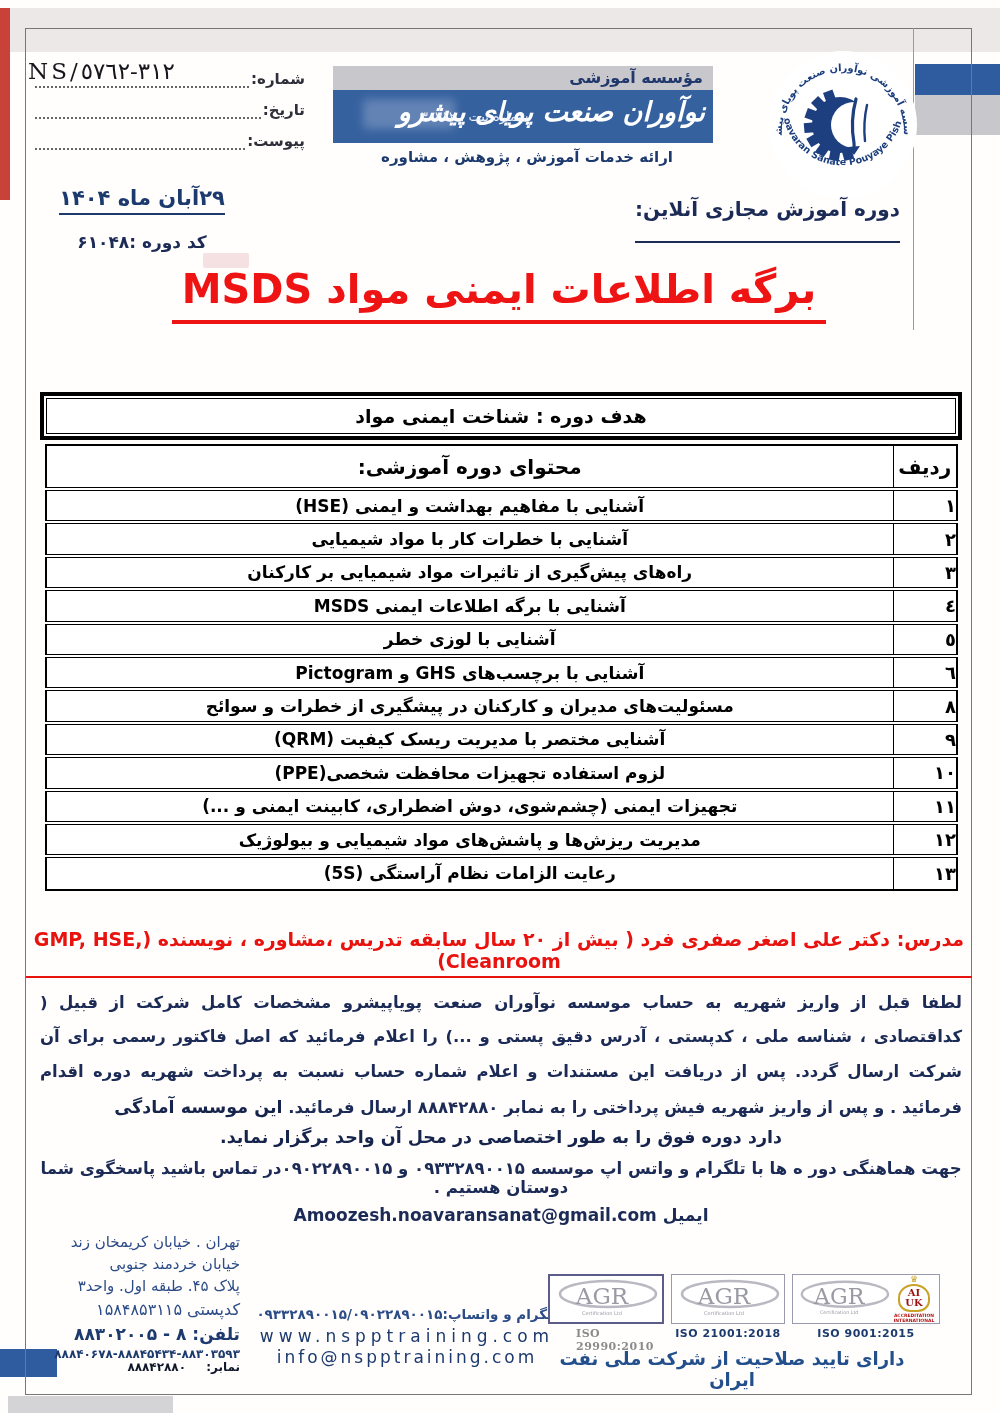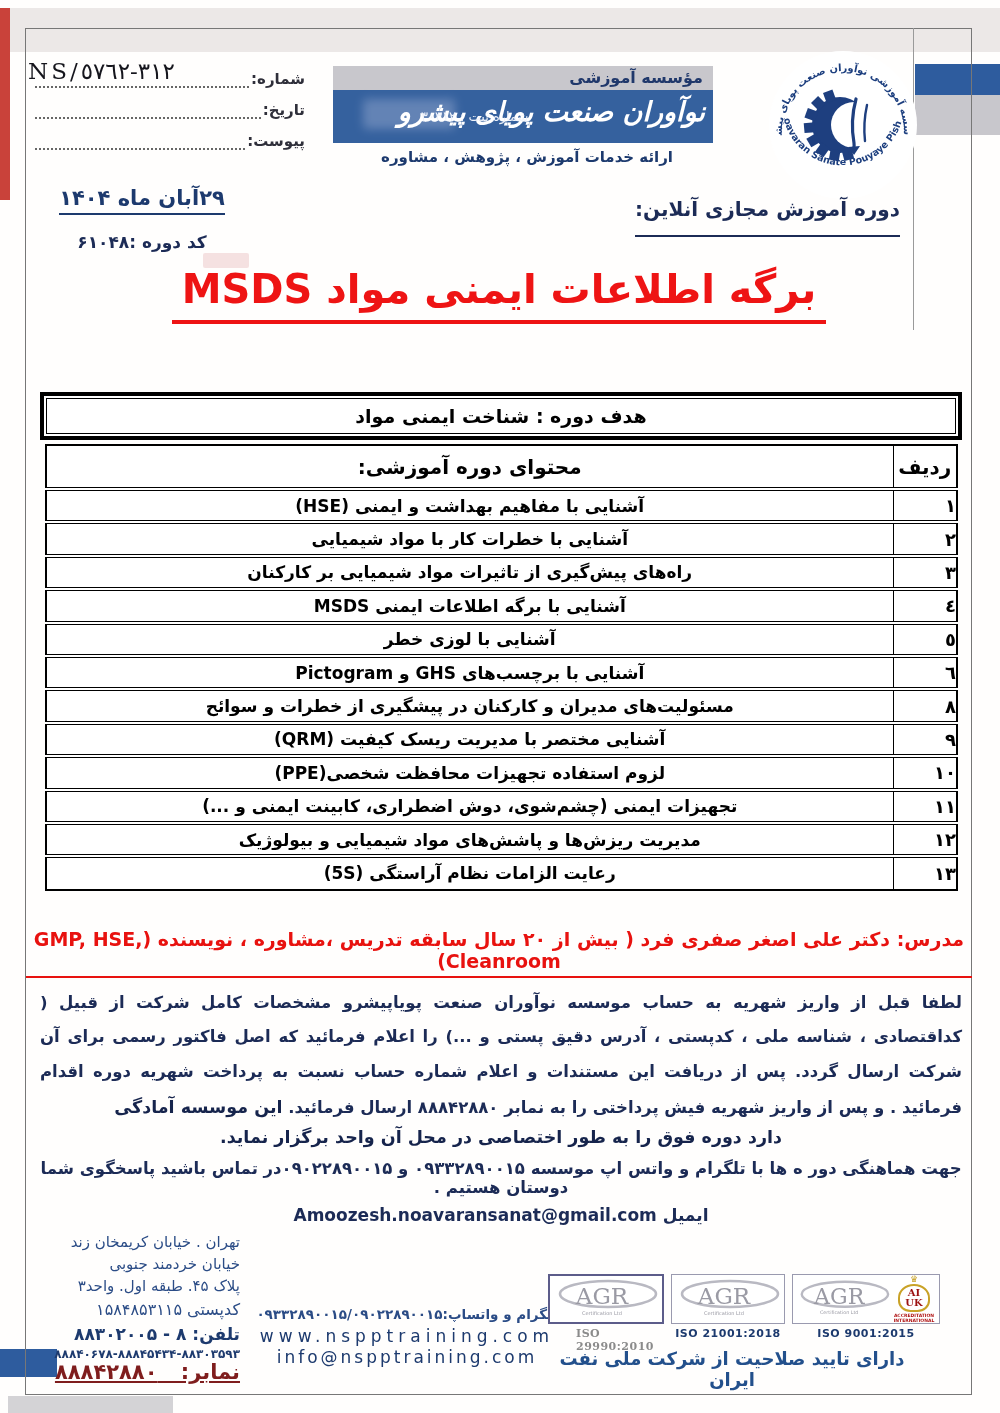--- a/index.html
+++ b/index.html
@@ -32,21 +32,21 @@
   .org-reg  { position:absolute; left:88px; top:19px; color:#eef2fa; font-size:13px; font-weight:normal; white-space:nowrap; }
   .org-blur { position:absolute; left:30px; top:9px; width:92px; height:30px; background:#8aa0c9; opacity:.55; filter:blur(5px); border-radius:4px; }
   .org-services { position:absolute; left:333px; top:148px; width:380px; direction:rtl; text-align:right; padding-right:40px;
                   font-size:15px; font-weight:bold; color:#1d3a6e; }
 
   
   .logo-wrap { position:absolute; left:768px; top:50px; width:150px; height:150px; }
 
   
   .course-mode { position:absolute; right:100px; top:197px; direction:rtl; font-size:20px; font-weight:bold; color:#1c2b56;
-                 border-bottom:2px solid #1c2b56; padding-bottom:14px; }
+                 border-bottom:2px solid #1c2b56; padding-bottom:20px; }
   .course-date { position:absolute; left:52px; top:186px; width:180px; text-align:center; direction:rtl;
                  font-size:21px; font-weight:bold; color:#1d3a6e; }
   .course-date span { border-bottom:2.5px solid #1d3a6e; padding-bottom:3px; display:inline-block; }
   .course-code { position:absolute; left:52px; top:232px; width:180px; text-align:center; direction:rtl;
                  font-size:17px; font-weight:bold; color:#1c2b56; }
   .pink-redact { position:absolute; left:203px; top:253px; width:46px; height:15px; background:#f3dcdc; opacity:.85; border-radius:2px; }
 
   .course-title-row { position:absolute; left:26px; top:266px; width:946px; text-align:center; direction:rtl; }
   .course-title { display:inline-block; font-size:40px; font-weight:bold; color:#ee1414;
                   border-bottom:4px solid #ee1414; padding:0 10px 8px 10px; }
@@ -79,21 +79,21 @@
   .coordination { text-align:center; font-size:16.5px; font-weight:bold; margin-top:12px; }
   .email-line { text-align:center; font-size:17px; font-weight:bold; margin-top:8px; }
   .email-latin { direction:ltr; unicode-bidi:embed;margin-top:28px; }
 
   
   .addr-block { position:absolute; left:55px; top:1232px; width:185px; direction:rtl; text-align:right;
                 color:#2b4c86; font-size:15px; line-height:1.45; }
   .postal   { position:absolute; left:40px; top:1300px; width:200px; direction:rtl; text-align:right; color:#2b4c86; font-size:16px; }
   .phone    { position:absolute; left:40px; top:1324px; width:200px; direction:rtl; text-align:right; color:#1d3a6e; font-size:17px; font-weight:bold; }
   .phone-extra { position:absolute; left:40px; top:1347px; width:200px; direction:rtl; text-align:right; color:#1d3a6e; font-size:12px; font-weight:bold; }
-  .fax      { position:absolute; left:40px; top:1360px; width:200px; direction:rtl; text-align:right; color:#7f1d1d; font-size:21px; font-weight:bold; word-spacing:16px;text-decoration:underline; }
+  .fax      { position:absolute; left:40px; top:1360px; width:200px; direction:rtl; text-align:right; color:#0f172a; font-size:12px; font-weight:bold; word-spacing:16px; }
 
   .social   { position:absolute; left:252px; top:1306px; width:310px; direction:rtl; text-align:center; color:#2b4c86; font-size:13.5px; font-weight:bold; }
   .website  { position:absolute; left:252px; top:1326px; width:310px; text-align:center; color:#1d3a6e; font-size:17px; letter-spacing:5px; }
   .web-email{ position:absolute; left:252px; top:1347px; width:310px; text-align:center; color:#1d3a6e; font-size:17px; letter-spacing:3px; }
 
   .certs { position:absolute; left:548px; top:1274px; width:368px; display:flex; gap:7px; align-items:flex-start; }
   .cert { display:flex; flex-direction:column; align-items:center; }
   .cert-box { background:#fff; border:1px solid #9a9aaf; height:50px; display:flex; align-items:center; justify-content:center; padding:0 2px; }
   .cert:first-child .cert-box { border:2px solid #5c5c8a; }
   .iso-label { margin-top:3px; font-size:11px; font-weight:bold; color:#1d3a6e; letter-spacing:.5px; }

